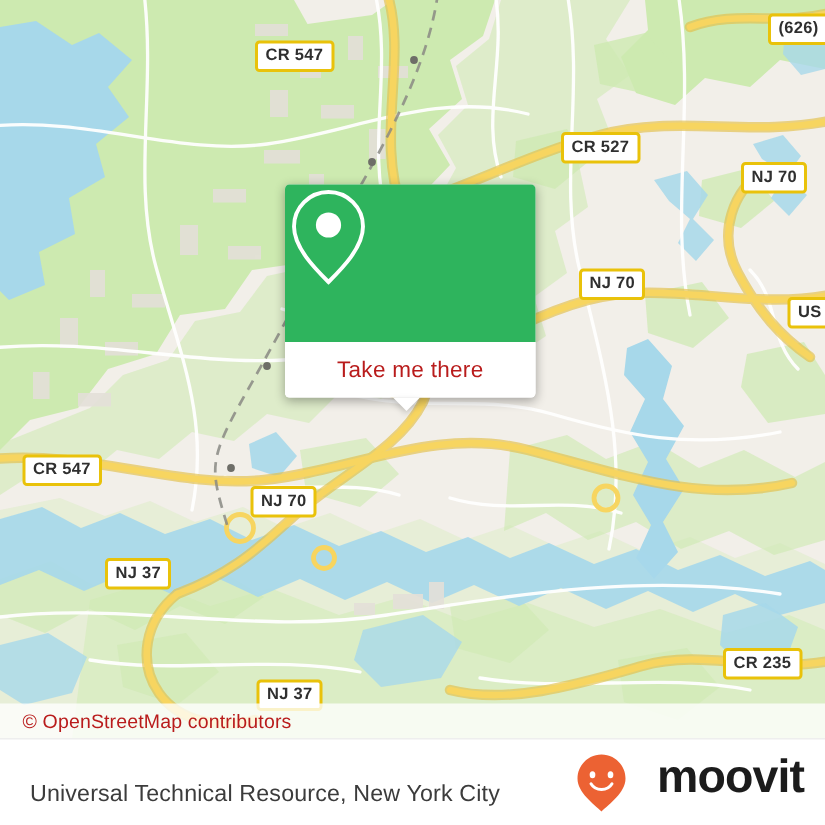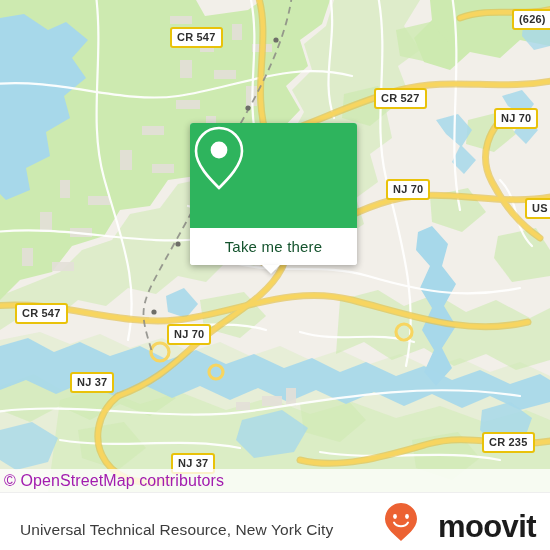--- a/index.html
+++ b/index.html
@@ -47,51 +47,51 @@
     border-radius:3px 3px 0 0;
     display:flex;align-items:center;justify-content:center;
   }
   .popup-foot{
     height:37px;
     border-radius:0 0 3px 3px;
     background:#ffffff;
     display:flex;align-items:center;justify-content:center;
   }
   .popup-foot span{
-    font-size:15px;color:#14532d;letter-spacing:.2px;
+    font-size:15px;color:#b91c1c;letter-spacing:.2px;
   }
   .popup-tail{
     position:absolute;left:72px;bottom:-9px;
     width:0;height:0;
     border-left:9px solid transparent;
     border-right:9px solid transparent;
     border-top:9px solid #ffffff;
     filter:drop-shadow(0 2px 2px rgba(0,0,0,.18));
   }
 
   
   .attrib{
     position:absolute;left:0;top:469px;width:550px;height:23px;
     background:rgba(255,255,255,.78);
     display:flex;align-items:center;
     z-index:30;
   }
-  .attrib span{font-size:16px;color:#a21caf;padding-left:4px;letter-spacing:.1px;}
+  .attrib span{font-size:13px;color:#b91c1c;padding-left:15px;letter-spacing:.1px;}
 
   
   .footer{
     position:absolute;left:0;top:492px;width:550px;height:58px;
     background:#ffffff;
     display:flex;align-items:center;justify-content:space-between;
     box-sizing:border-box;
     padding:0 14px 0 20px;
     border-top:1px solid #eeeeee;
   }
   .footer-title{font-size:15.5px;color:#3c3c3c;letter-spacing:.1px;margin-top:17px;}
-  .brand{display:flex;align-items:flex-end;gap:20px;}
+  .brand{display:flex;align-items:flex-start;gap:20px;}
   .brand-word{font-size:31px;color:#1c1c1c;font-weight:bold;letter-spacing:-.6px;line-height:31px;}
 </style>
 </head>
 <body>
 
 <div id="root">
 
   <div class="map">
     <svg width="550" height="492" viewBox="0 0 550 492" xmlns="http://www.w3.org/2000/svg">
       <defs>

